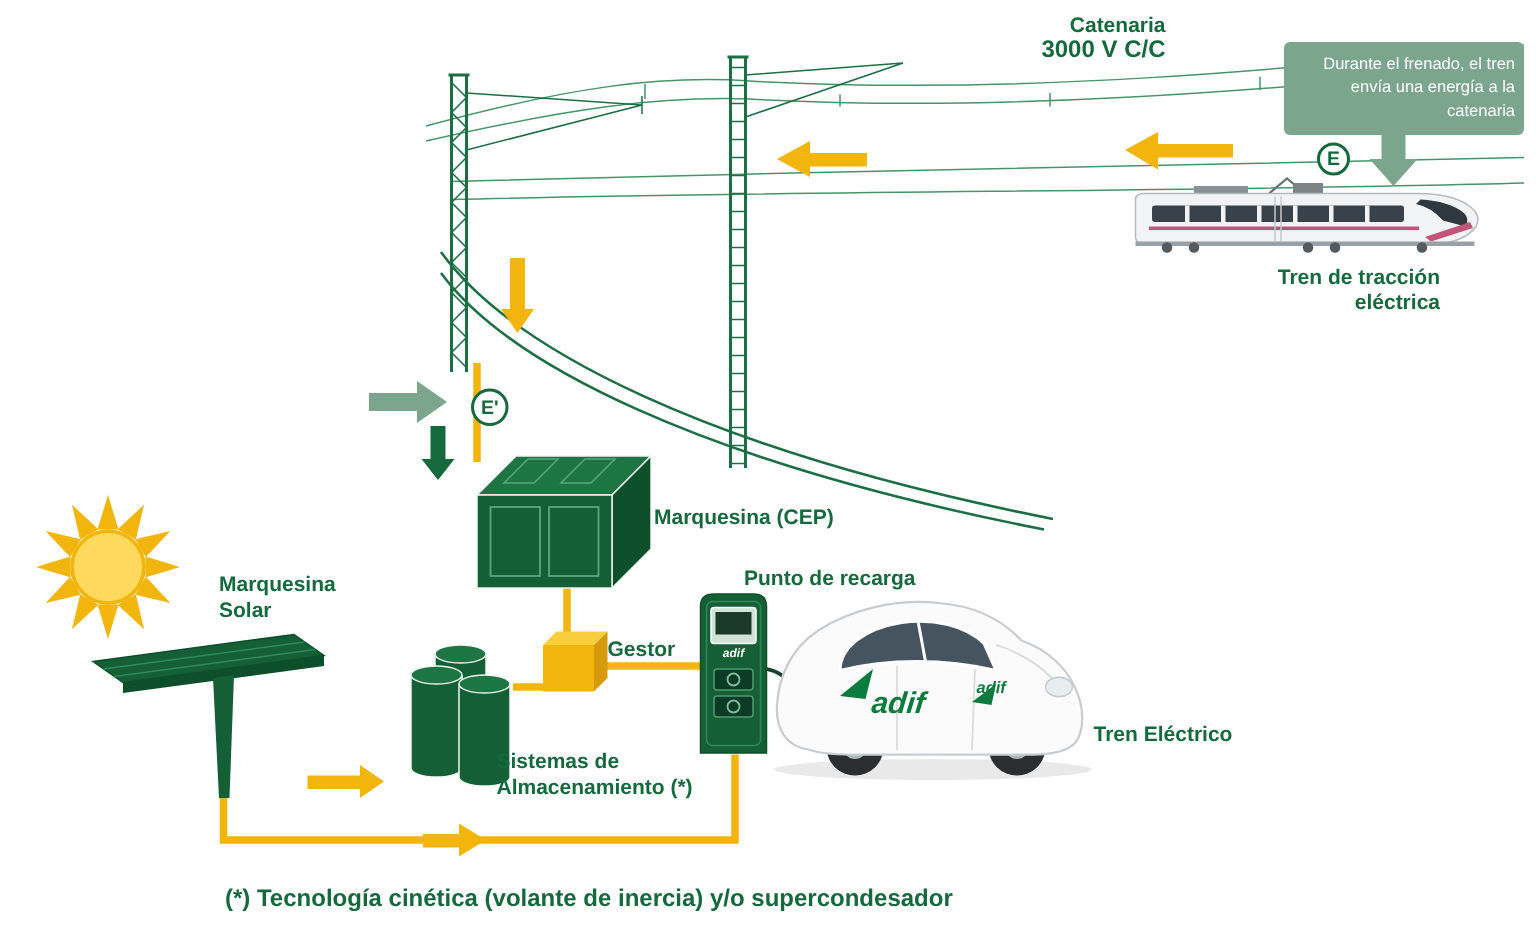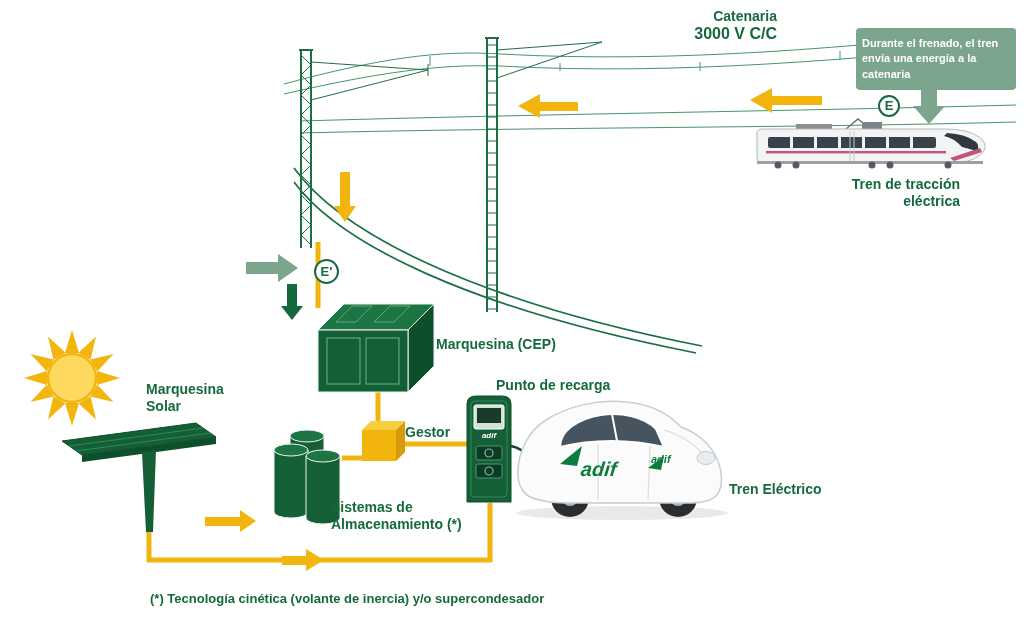--- a/index.html
+++ b/index.html
@@ -8,27 +8,27 @@
     --panel-line:#58a87b; --sage:#7ba58c; --yellow:#f2b50e;
     --yellow-lite:#f7cf3d; --yellow-dark:#d89a0d; --adif:#0b7c3e;
   }
   html,body{margin:0;padding:0;background:#fff}
   .stage{position:relative;width:1024px;height:624px;background:#ffffff;
     font-family:"Liberation Sans",sans-serif;overflow:hidden}
   .stage svg{position:absolute;left:0;top:0;z-index:1}
   .lbl{position:absolute;color:var(--green-text);font-weight:bold;
     font-size:14px;line-height:1.18;z-index:3;white-space:nowrap}
   .ctr{text-align:right}
-  .callout{position:absolute;background:var(--sage);color:#ffffff;font-weight:bold;
-    font-size:11px;line-height:1.4;text-align:left;border-radius:4px;z-index:3}
+  .callout{position:absolute;background:var(--sage);color:#ffffff;font-weight:normal;
+    font-size:11px;line-height:1.4;text-align:right;border-radius:4px;z-index:3}
   .badge{position:absolute;box-sizing:border-box;background:#ffffff;
     border:2px solid var(--green-text);border-radius:50%;color:var(--green-text);
     font-weight:bold;text-align:center;z-index:4}
   .adif{position:absolute;color:var(--adif);font-weight:bold;font-style:italic;z-index:4}
-  .f-note{font-size:13px}
+  .f-note{font-size:16px}
   .wire{stroke:var(--green-lite);stroke-width:1;fill:none}
   .track{stroke:var(--green-line);stroke-width:1.7;fill:none}
   .pole{stroke:var(--green-line);stroke-width:2;fill:none}
   .lattice{stroke:var(--green-line);stroke-width:1;fill:none}
   .yline{stroke:var(--yellow);stroke-width:5;fill:none}
   .yfill{fill:var(--yellow)}
   .sagef{fill:var(--sage)}
   .gdeep{fill:var(--green-deep)}
   .adiff{fill:var(--adif)}
 </style>

